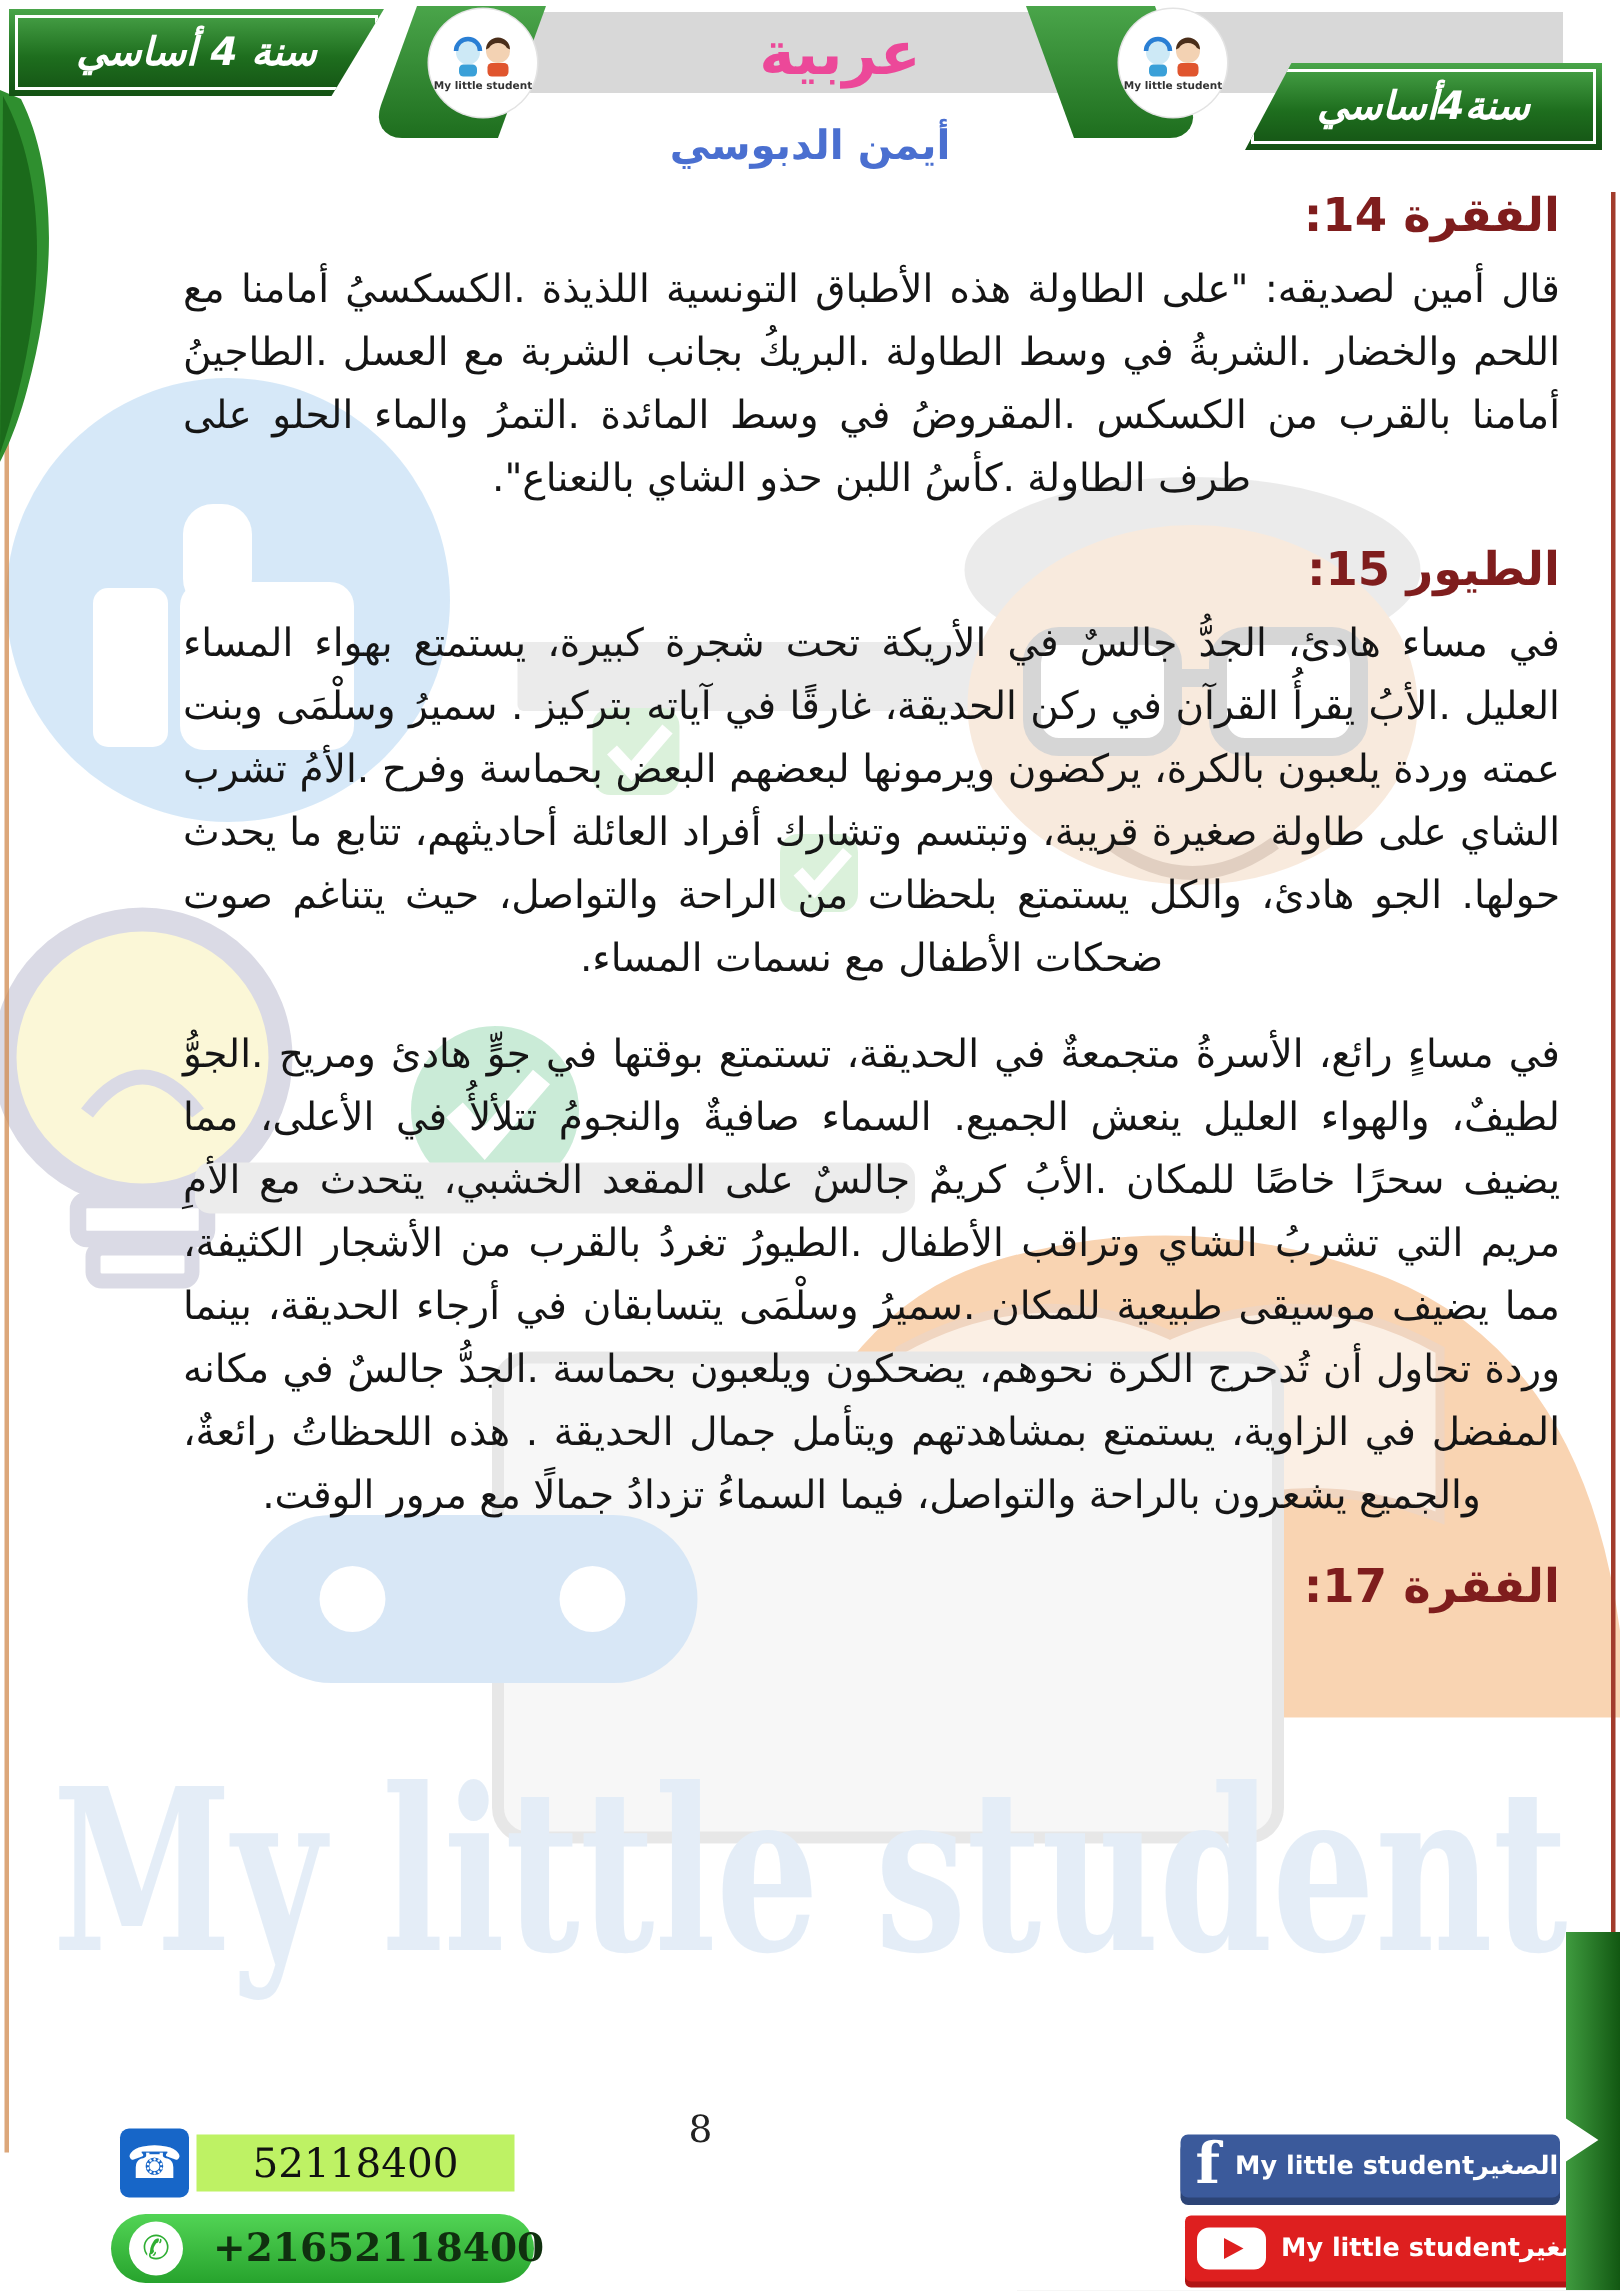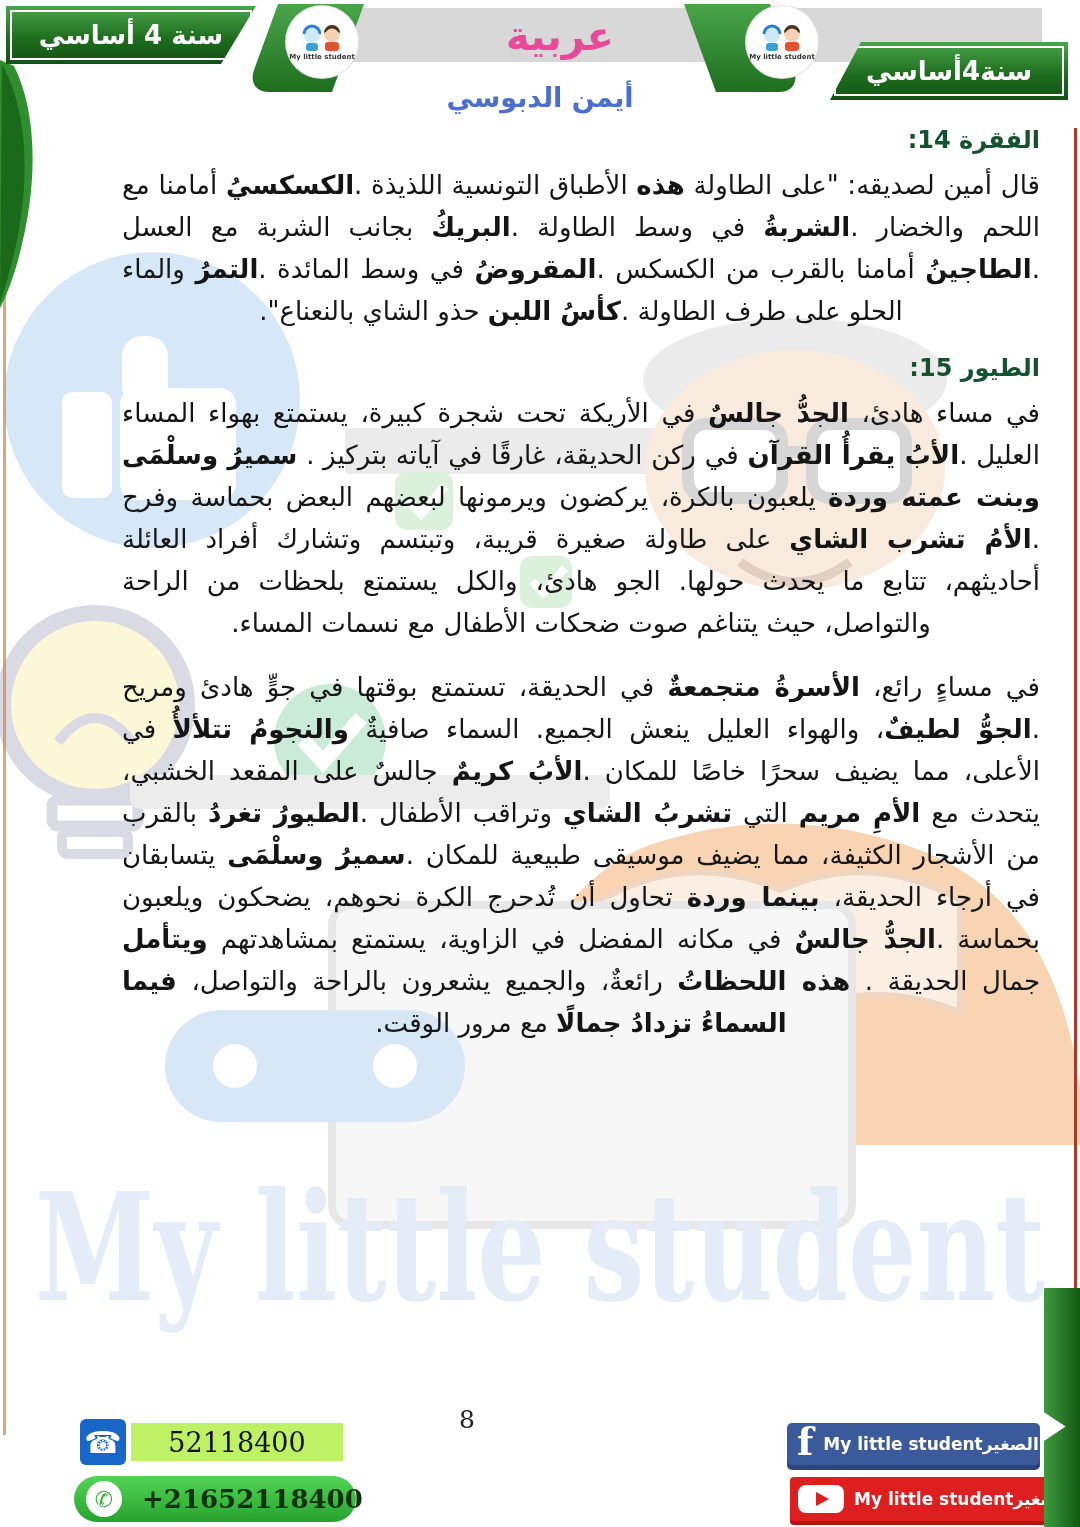--- a/index.html
+++ b/index.html
@@ -20,21 +20,21 @@
     display:flex; align-items:center; justify-content:center;
     font-size:40px; font-weight:800; color:#ec4899; }
   .banner {
     position:absolute; top:6px; height:58px; z-index:4;
     background:linear-gradient(180deg,#4aa54a 0%, #1e6e1e 55%, #145214 100%);
     display:flex; align-items:center; justify-content:center;
     color:#fff; font-weight:700; font-size:26px;
   }
   .banner .inner {
     position:absolute; inset:4px; border:2px solid #ffffff;
-    display:flex; align-items:center; justify-content:center; white-space:nowrap;
+    display:flex; align-items:center; justify-content:center; white-space:nowrap;font-style:italic;
   }
   .banner-left  { left:6px;  width:250px; clip-path:polygon(0 0,100% 0,86% 100%,0 100%); }
   .banner-right { right:12px;   width:238px; clip-path:polygon(13% 0,100% 0,100% 100%,0 100%);margin-top:36px; }
   .ribbon {
     position:absolute; top:4px; width:86px; height:88px; z-index:3;
     background:linear-gradient(180deg,#4aa54a,#1e6e1e);
   }
   .ribbon-l { left:262px; transform:skewX(-20deg); border-bottom-left-radius:22px; }
   .ribbon-r { left:700px; transform:skewX(20deg);  border-bottom-right-radius:22px; }
   .logo {
@@ -45,27 +45,27 @@
   .logo-left  { left:286px; }
   .logo-right { left:746px; }
   .logo-caption { font-size:7px; color:#333; font-weight:700; white-space:nowrap; }
   .corner-leaf { position:absolute; left:0; top:60px; z-index:3; }
   .author {
     position:absolute; left:0; right:0; top:82px; z-index:5;
     text-align:center; color:#4a6fd0; font-weight:800; font-size:27px;
   }
   
   .content { position:absolute; top:126px; right:40px; left:122px; z-index:2; direction:rtl; }
-  .sec-h { color:#14532d; font-size:24px; font-weight:800; text-align:right; margin:22px 0 10px; }
+  .sec-h { color:#7f1d1d; font-size:31px; font-weight:800; text-align:right; margin:22px 0 10px; }
   .sec-h:first-child { margin-top:0; }
   .para {
     font-size:26px; line-height:42px; color:#151515;
     text-align:justify; text-align-last:center; margin:0 0 22px;
   }
-  .para b { font-weight:700; }
+  .para b { font-weight:400; }
   
   .page-num { position:absolute; top:1405px; left:437px; width:60px; z-index:3;
     text-align:center; font-family:"DejaVu Serif", serif; font-size:25px; color:#222; }
   .phone-row { position:absolute; left:80px; top:1419px; z-index:3; display:flex; align-items:center; gap:5px; }
   .phone-icon { width:46px; height:46px; background:#1766c8; border-radius:6px;
     color:#fff; display:flex; align-items:center; justify-content:center; font-size:30px; }
   .phone-bar { width:212px; height:38px; background:#bef264; display:flex; align-items:center; justify-content:center;
     font-family:"DejaVu Serif", serif; font-size:27px; color:#111; }
   .wa-pill { position:absolute; left:74px; top:1476px; z-index:3; width:282px; height:46px;
     border-radius:23px; background:linear-gradient(180deg,#52d455,#27a32d);
@@ -200,20 +200,21 @@
 
   <div class="content">
     <h2 class="sec-h">الفقرة 14:</h2>
     <p class="para"><span>قال أمين لصديقه: "على الطاولة </span><b>هذه</b><span> الأطباق التونسية اللذيذة .</span><b>الكسكسيُ</b><span> أمامنا مع اللحم والخضار .</span><b>الشربةُ</b><span> في وسط الطاولة .</span><b>البريكُ</b><span> بجانب الشربة مع العسل .</span><b>الطاجينُ</b><span> أمامنا بالقرب من الكسكس .</span><b>المقروضُ</b><span> في وسط المائدة .</span><b>التمرُ</b><span> والماء الحلو على طرف الطاولة .</span><b>كأسُ اللبن</b><span> حذو الشاي بالنعناع".</span></p>
 
     <h2 class="sec-h">الطيور 15:</h2>
     <p class="para"><span>في مساء هادئ، </span><b>الجدُّ جالسٌ</b><span> في الأريكة تحت شجرة كبيرة، يستمتع بهواء المساء العليل .</span><b>الأبُ يقرأُ القرآن</b><span> في ركن الحديقة، غارقًا في آياته بتركيز . </span><b>سميرُ وسلْمَى وبنت عمته وردة</b><span> يلعبون بالكرة، يركضون ويرمونها لبعضهم البعض بحماسة وفرح .</span><b>الأمُ تشرب الشاي</b><span> على طاولة صغيرة قريبة، وتبتسم وتشارك أفراد العائلة أحاديثهم، تتابع ما يحدث حولها. الجو هادئ، والكل يستمتع بلحظات من الراحة والتواصل، حيث يتناغم صوت ضحكات الأطفال مع نسمات المساء.</span></p>
 
     <p class="para"><span>في مساءٍ رائع، </span><b>الأسرةُ متجمعةٌ</b><span> في الحديقة، تستمتع بوقتها في جوٍّ هادئ ومريح .</span><b>الجوُّ لطيفٌ</b><span>، والهواء العليل ينعش الجميع. السماء صافيةٌ </span><b>والنجومُ تتلألأُ</b><span> في الأعلى، مما يضيف سحرًا خاصًا للمكان .</span><b>الأبُ كريمٌ</b><span> جالسٌ على المقعد الخشبي، يتحدث مع </span><b>الأمِ مريم</b><span> التي </span><b>تشربُ الشاي</b><span> وتراقب الأطفال .</span><b>الطيورُ تغردُ</b><span> بالقرب من الأشجار الكثيفة، مما يضيف موسيقى طبيعية للمكان .</span><b>سميرُ وسلْمَى</b><span> يتسابقان في أرجاء الحديقة، </span><b>بينما وردة</b><span> تحاول أن تُدحرج الكرة نحوهم، يضحكون ويلعبون بحماسة .</span><b>الجدُّ جالسٌ</b><span> في مكانه المفضل في الزاوية، يستمتع بمشاهدتهم </span><b>ويتأمل</b><span> جمال الحديقة . </span><b>هذه اللحظاتُ</b><span> رائعةٌ، والجميع يشعرون بالراحة والتواصل، </span><b>فيما السماءُ تزدادُ جمالًا</b><span> مع مرور الوقت.</span></p>
 
+    <h2 class="sec-h">الفقرة 17:</h2>
   </div>
 
   <div class="page-num">8</div>
 
   <div class="phone-row">
     <div class="phone-icon">☎</div>
     <div class="phone-bar">52118400</div>
   </div>
 
   <div class="wa-pill">

